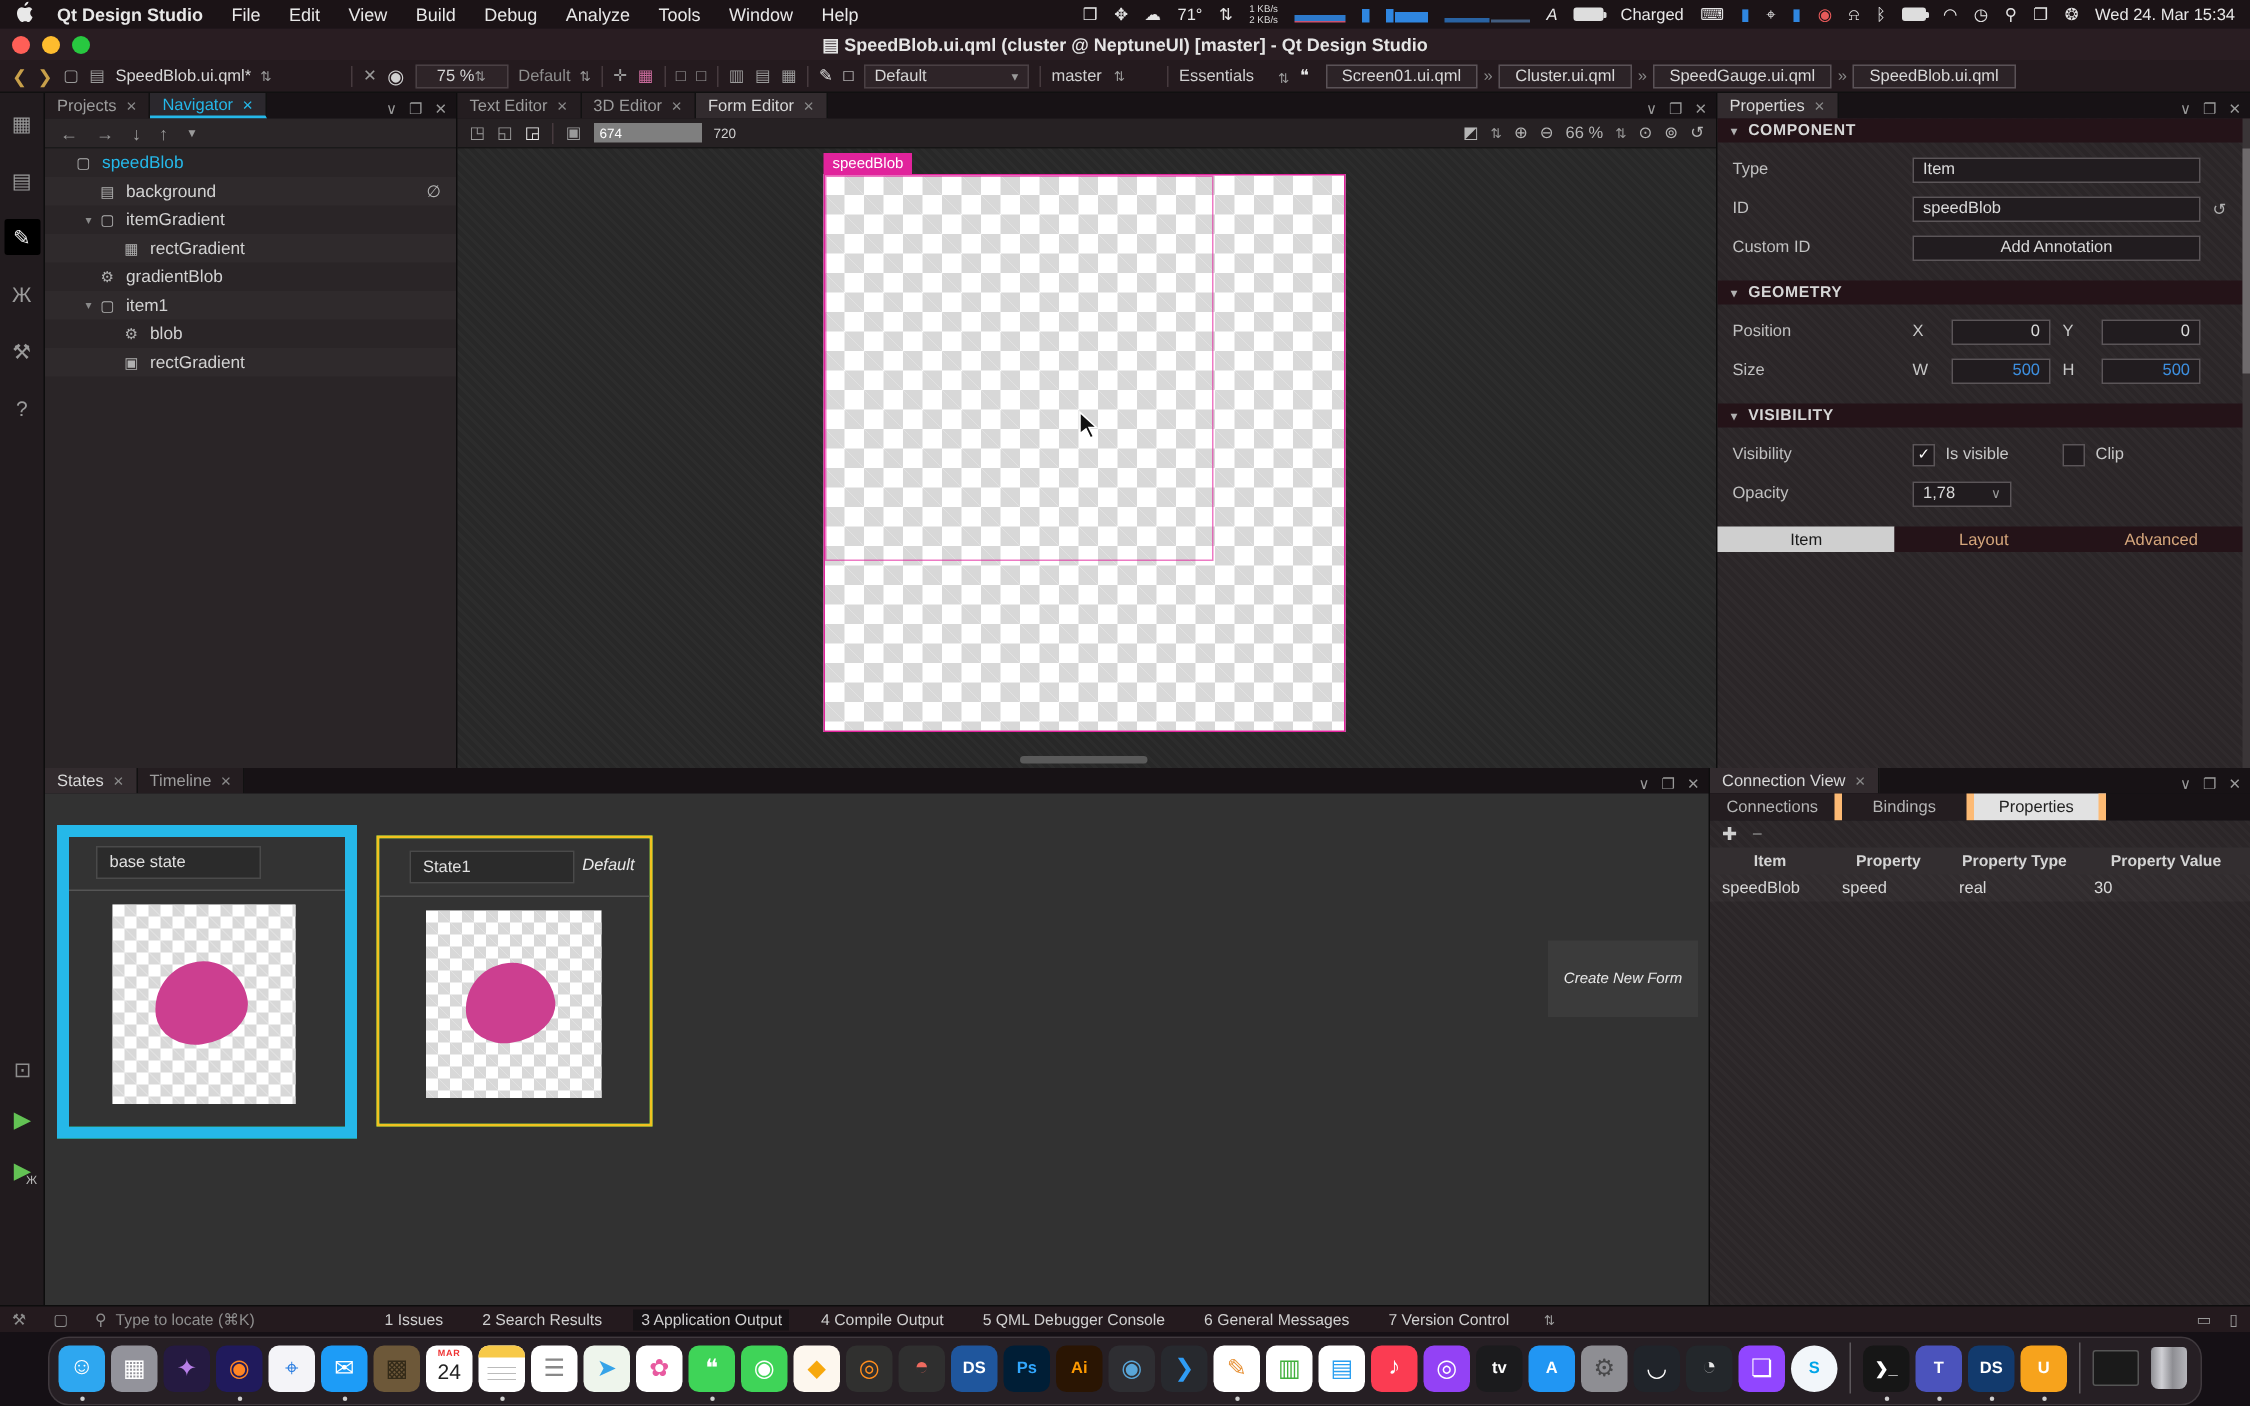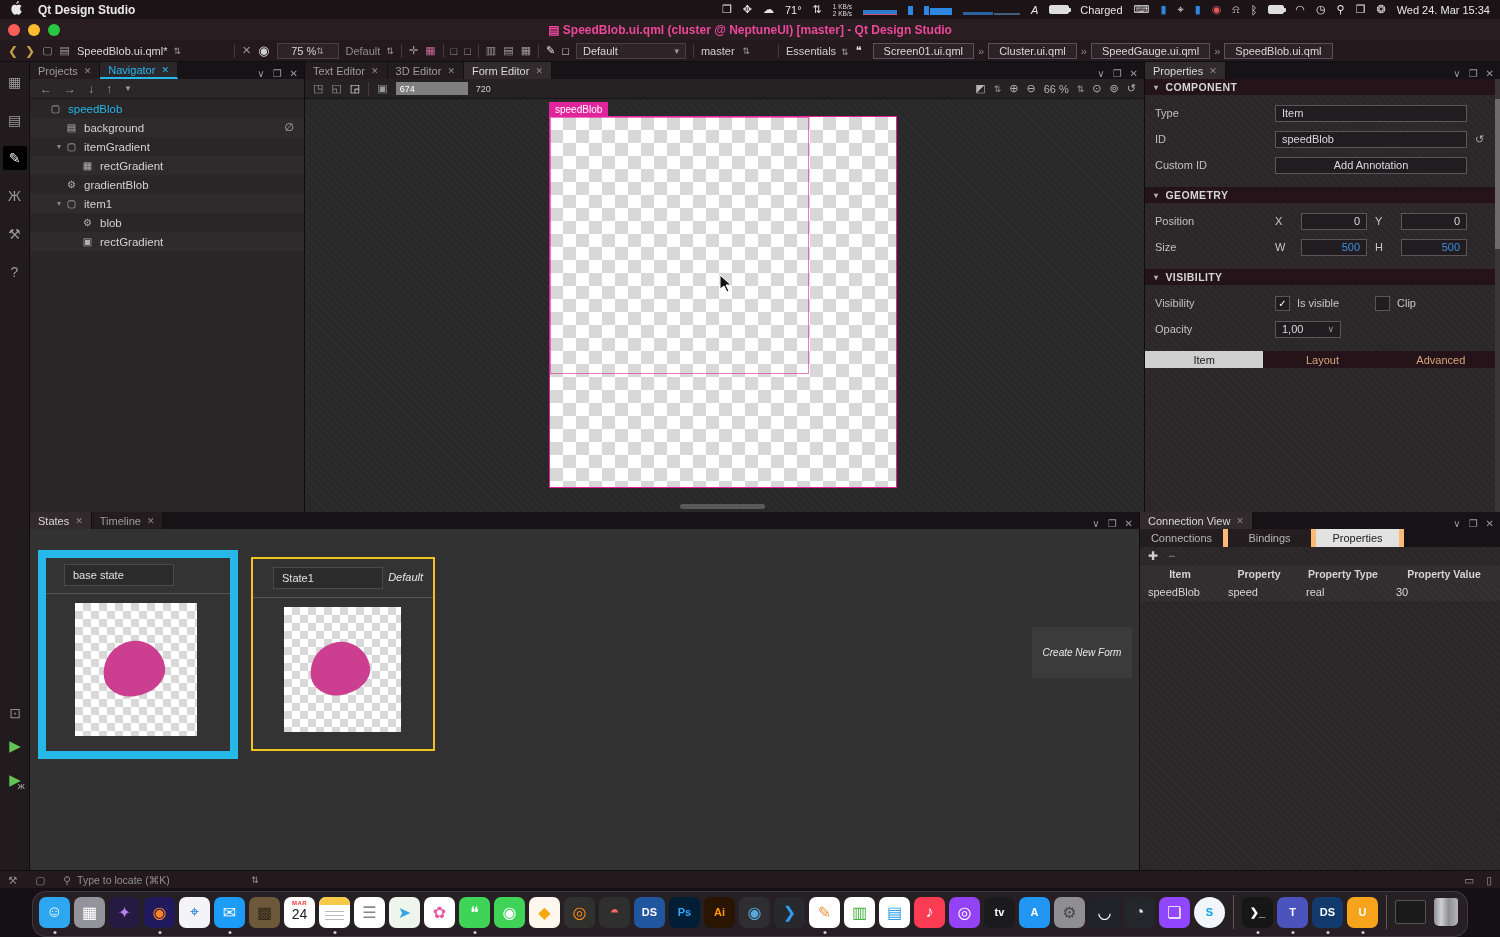--- a/index.html
+++ b/index.html
@@ -17,21 +17,21 @@
   #menubar .sicon{color:#e4e4e4;font-size:11px}
   .netblock{font-size:6.5px;line-height:7px;text-align:right;color:#ddd}
   .spark{width:34px;height:10px;background:linear-gradient(0deg,#2f86e0 0 45%,transparent 45%);border-bottom:1px solid #e05a7a;opacity:.9}
   .bars{display:flex;align-items:flex-end;gap:1px;height:10px}
   .bars i{display:block;width:5px;background:#2f86e0}
   .batt{width:20px;height:9px;border:1px solid #ddd;border-radius:2px;position:relative;background:#ddd}
   .batt:after{content:"";position:absolute;right:-3px;top:2px;width:2px;height:4px;background:#ddd;border-radius:0 1px 1px 0}
   
   #titlebar{left:0;top:19px;width:1500px;height:21px;background:#291d22;display:flex;align-items:center}
   .tl{width:12px;height:12px;border-radius:50%;margin-left:8px}
-  #title{position:absolute;left:0;right:0;text-align:center;color:#ec4899;font-size:12px;font-weight:bold}
+  #title{position:absolute;left:0;right:0;text-align:center;color:#e5e5e5;font-size:12px;font-weight:bold}
   #toolbar{left:0;top:40px;width:1500px;height:22px;background:#241a1e;display:flex;align-items:center;gap:7px;padding:0 8px;border-bottom:1px solid #101010;font-size:11px}
   .tbtn{color:#c8a04a;font-size:12px;cursor:default}
   .tico{color:#9a9a9a;font-size:11px}
   .tsep{width:1px;height:14px;background:#463a3e}
   .tfield{background:#2e2428;border:1px solid #4a4044;height:16px;display:flex;align-items:center;padding:0 6px;color:#d6d6d6}
   .stepper{color:#9a9a9a;font-size:9px}
   .bc-chip{border:1px solid #5a5257;background:#2c2327;padding:1px 10px;height:16px;display:flex;align-items:center;color:#d8d8d8}
   .bc-sep{color:#8a8a8a;margin:0 2px}
   #breadcrumbs{display:flex;align-items:center;gap:2px;margin-left:4px}
   
@@ -134,20 +134,31 @@
 </head>
 <body>
 
 <div class="abs" id="menubar">
   <span style="width:14px">
     <svg width="12" height="14" viewBox="0 0 14 17" fill="#e8e8e8">
         <path d="M9.7 2.2C10.3 1.5 10.8.5 10.6 0 9.8.1 8.9.6 8.3 1.3c-.5.6-1 1.6-.8 2.2.9.1 1.6-.6 2.2-1.3zM12 9.3c0-2 1.7-3 1.8-3.1-1-1.4-2.4-1.6-2.9-1.6-1.3-.1-2.4.7-3 .7-.6 0-1.6-.7-2.6-.7C3.9 4.6 2.6 5.4 2 6.6.6 9 1.6 12.6 3 14.6c.7 1 1.5 2 2.5 2 .9 0 1.3-.6 2.5-.6s1.5.6 2.5.6 1.7-1 2.4-1.9c.7-1.1 1-2.1 1-2.2-.1 0-1.9-.8-1.9-3.2z"></path>
       </svg>
   </span>
   <span class="appname">Qt Design Studio</span>
+  <span id="menu-left" class="row">
+      <span class="menu-item">File</span>
+      <span class="menu-item">Edit</span>
+      <span class="menu-item">View</span>
+      <span class="menu-item">Build</span>
+      <span class="menu-item">Debug</span>
+      <span class="menu-item">Analyze</span>
+      <span class="menu-item">Tools</span>
+      <span class="menu-item">Window</span>
+      <span class="menu-item">Help</span>
+    </span>
   <span class="mright">
     <span class="sicon glyph">❒</span>
     <span class="sicon glyph">✥</span>
     <span class="sicon glyph">☁</span>
     <span>71°</span>
     <span class="sicon glyph">⇅</span>
     <span class="netblock">
       <span>1 KB/s</span><br><span>2 KB/s</span>
     </span>
     <span class="spark"></span>
@@ -225,21 +236,21 @@
   <span class="tfield" style="width:110px;justify-content:space-between">
       <span>Default</span>
       <span class="stepper glyph">▾</span>
     </span>
   <span class="tsep"></span>
   <span style="color:#d0d0d0;display:flex;gap:8px;align-items:center;min-width:70px">
       <span>master</span>
       <span class="stepper glyph">⇅</span>
     </span>
   <span class="tsep"></span>
-  <span style="color:#d0d0d0;display:flex;gap:5px;align-items:flex-end">
+  <span style="color:#d0d0d0;display:flex;gap:16px;align-items:flex-end">
       <span>Essentials</span>
       <span class="stepper glyph">⇅</span>
     </span>
   <span class="tico glyph" style="color:#e8e8e8">❝</span>
   <span id="breadcrumbs">
       <span class="bc-chip">Screen01.ui.qml</span>
       <span class="bc-sep glyph">»</span>
       <span class="bc-chip">Cluster.ui.qml</span>
       <span class="bc-sep glyph">»</span>
       <span class="bc-chip">SpeedGauge.ui.qml</span>
@@ -440,21 +451,21 @@
       <span class="cb">
           <span class="glyph">✓</span>
         </span>
       <span style="width:78px">Is visible</span>
       <span class="cb"></span>
       <span>Clip</span>
     </div>
     <div class="prow">
       <span class="plabel">Opacity</span>
       <span class="pfield" style="width:66px;justify-content:space-between">
-          <span>1,00</span>
+          <span>1,78</span>
           <span class="stepper glyph">∨</span>
         </span>
     </div>
     <div id="proptabs">
         <span class="btab active">Item</span>
         <span class="btab">Layout</span>
         <span class="btab">Advanced</span>
       </div>
     <div id="propscroll">
         <i></i>
@@ -537,20 +548,29 @@
   </div>
 </div>
 
 <div class="abs" id="statusbar">
   <span class="glyph dim">⚒</span>
   <span class="glyph dim">▢</span>
   <span id="locator">
       <span class="glyph">⚲</span>
       <span>Type to locate (⌘K)</span>
     </span>
+  <span id="panes" class="row" style="gap:16px">
+      <span class="pane">1  Issues</span>
+      <span class="pane">2  Search Results</span>
+      <span class="pane active">3  Application Output</span>
+      <span class="pane">4  Compile Output</span>
+      <span class="pane">5  QML Debugger Console</span>
+      <span class="pane">6  General Messages</span>
+      <span class="pane">7  Version Control</span>
+    </span>
   <span class="stepper glyph">⇅</span>
   <span id="sbright">
     <span class="glyph">▭</span>
     <span class="glyph">▯</span>
   </span>
 </div>
 
 <div class="abs" id="dock">
   <div id="dockbar">
       <span class="dicon" style="background: rgb(46, 167, 240); color: rgb(255, 255, 255);">

